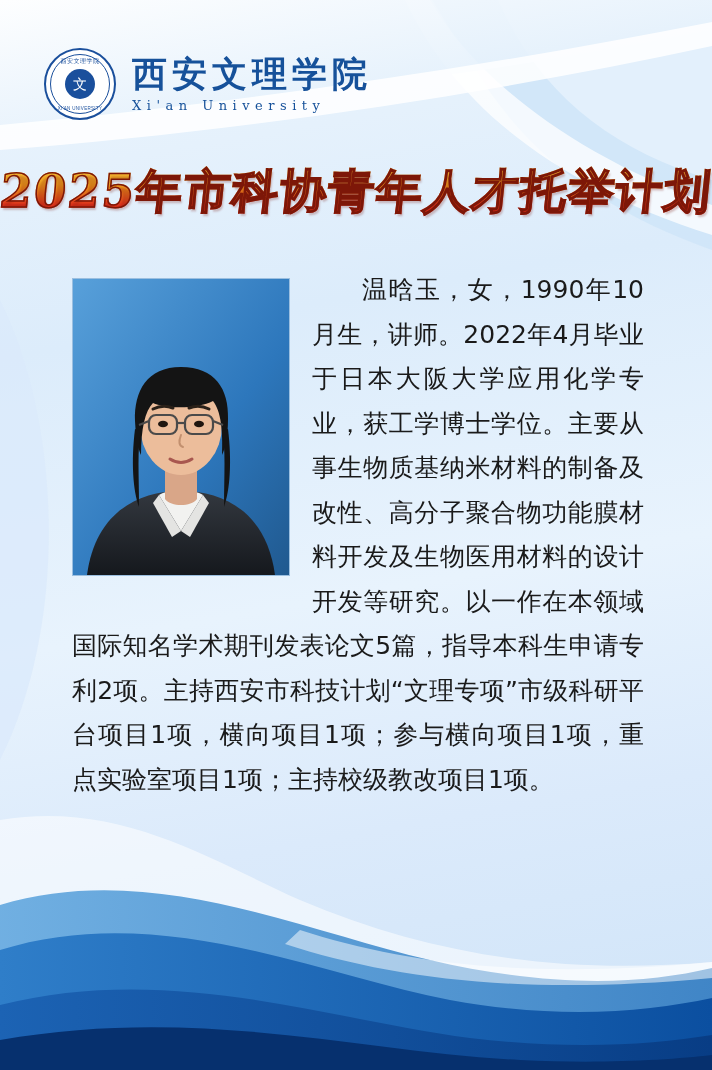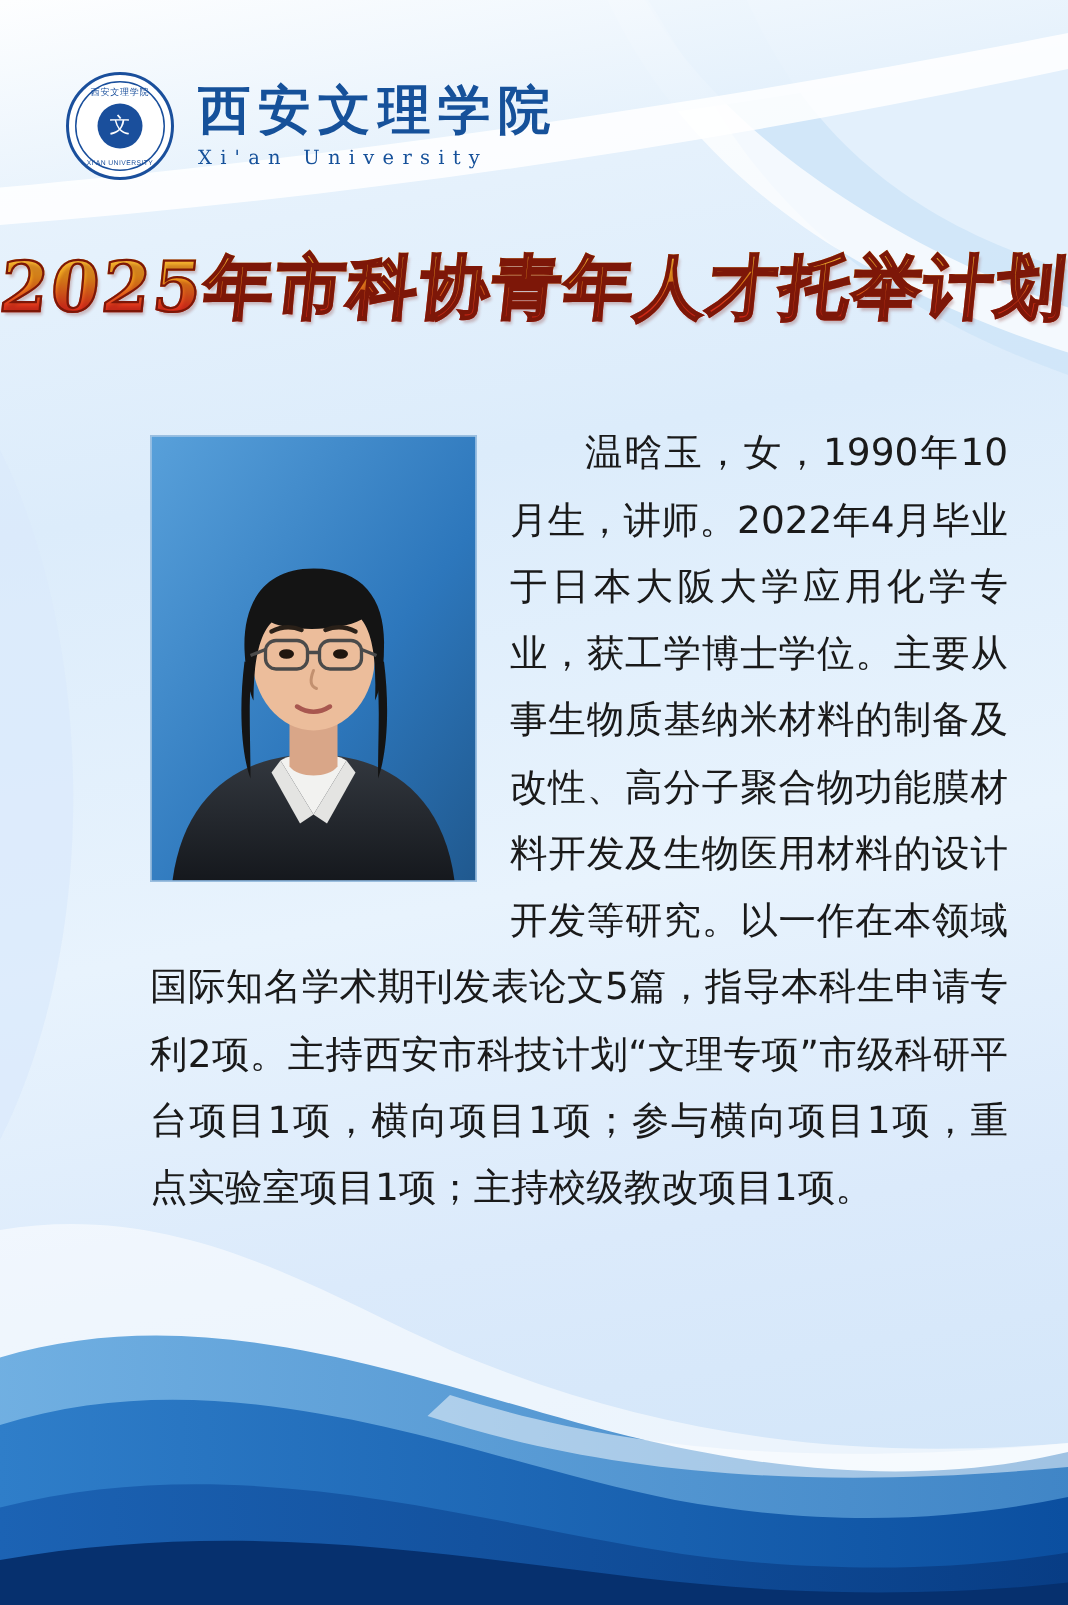--- a/index.html
+++ b/index.html
@@ -132,24 +132,23 @@
     background-clip: text;
     color: transparent;
     -webkit-text-stroke: 1.5px #7d1708;
     text-shadow: 2px 3px 2px rgba(120, 20, 10, 0.25);
     white-space: nowrap;
     transform: skewX(-6deg);
   }
   
   .content {
     position: absolute;
-    top: 280px;
+    top: 268px;
     left: 72px;
     width: 572px;
-    margin-left: 28px;
   }
   .photo {
     float: left;
     width: 216px;
     height: 296px;
     margin: 10px 22px 6px 0;
     border: 1px solid #9bbfe0;
     background: linear-gradient(165deg, #4f97d8 0%, #2f78bd 55%, #245f9c 100%);
     position: relative;
     overflow: hidden;

